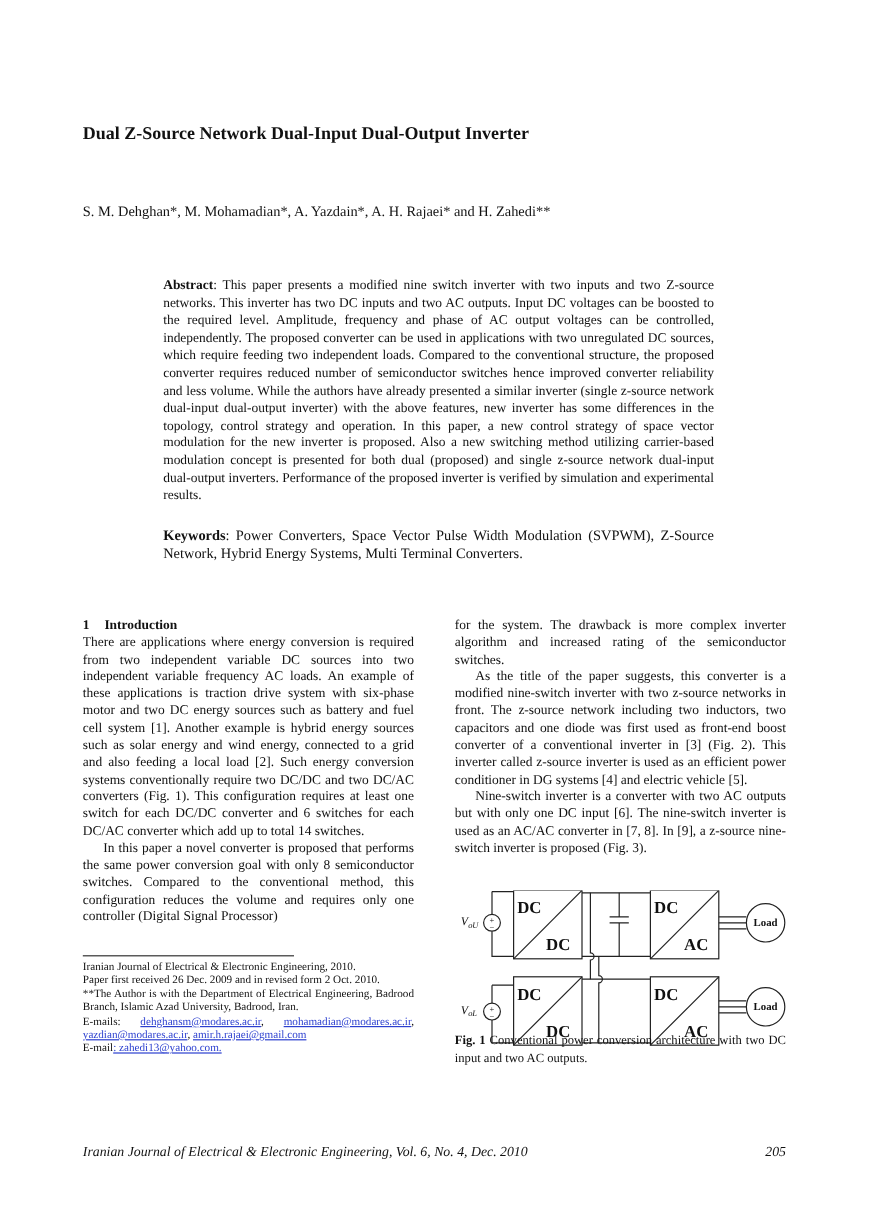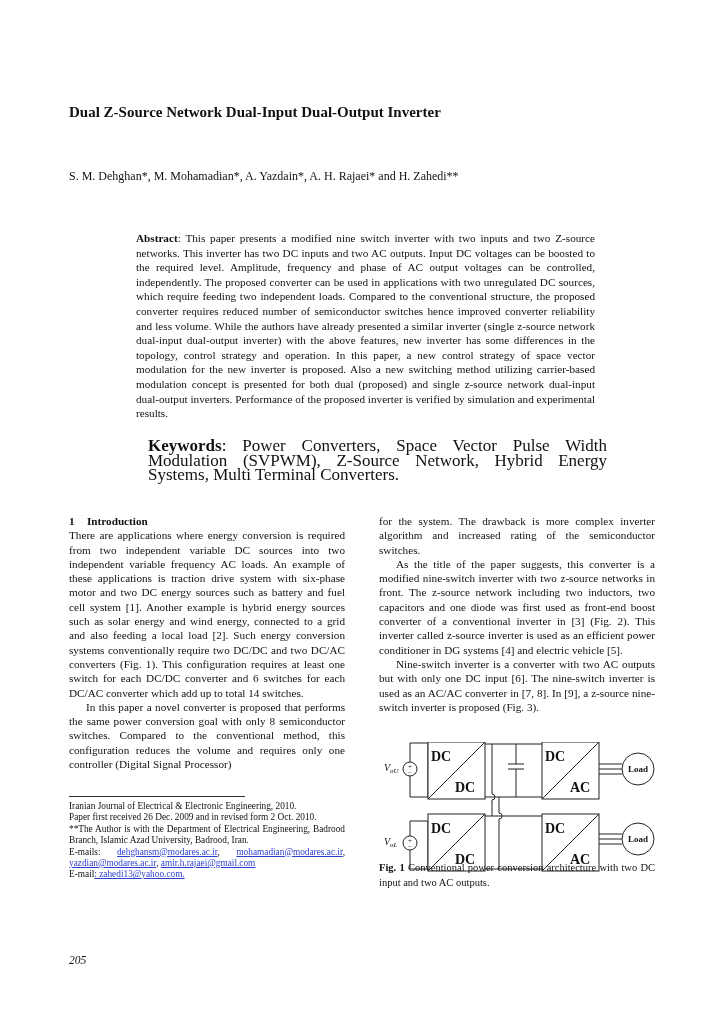--- a/index.html
+++ b/index.html
@@ -14,22 +14,22 @@
   .authors {
     position: absolute; left: 69px; top: 169px;
     font-size: 12px; white-space: nowrap;
   }
   .abstract {
     position: absolute; left: 136px; top: 231px; width: 459px;
     font-size: 11.2px; line-height: 14.6px; text-align: justify;
   }
   .abstract b { font-weight: bold; }
   .keywords {
-    position: absolute; left: 148px; top: 439px; width: 459px;
-    font-size: 17px; line-height: 14.6px; text-align: justify;
+    position: absolute; left: 136px; top: 439px; width: 459px;
+    font-size: 12px; line-height: 14.6px; text-align: justify;
   }
   .col-left {
     position: absolute; left: 69px; top: 514px; width: 276px;
     font-size: 11.2px; line-height: 14.3px; text-align: justify;
   }
   .col-right {
     position: absolute; left: 379px; top: 514px; width: 276px;
     font-size: 11.2px; line-height: 14.3px; text-align: justify;
   }
   .col-left p, .col-right p { margin: 0; }
@@ -165,14 +165,15 @@
       <text x="4" y="103"><tspan>V</tspan><tspan font-size="7" dy="2">oL</tspan></text>
     </g>
   </svg>
 </div>
 
 <div class="caption">
   <b>Fig. 1</b><span> Conventional power conversion architecture with two DC input and two AC outputs.</span>
 </div>
 
 <div class="footer">
+  <span>Iranian Journal of Electrical &amp; Electronic Engineering, Vol. 6, No. 4, Dec. 2010</span>
   <span>205</span>
 </div>
 
 </body></html>

